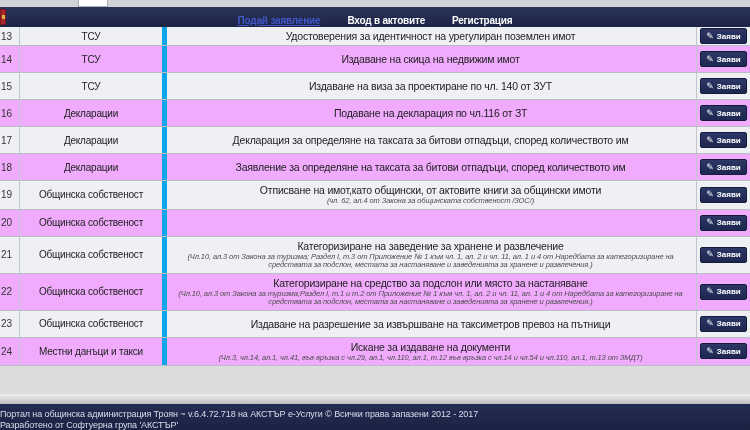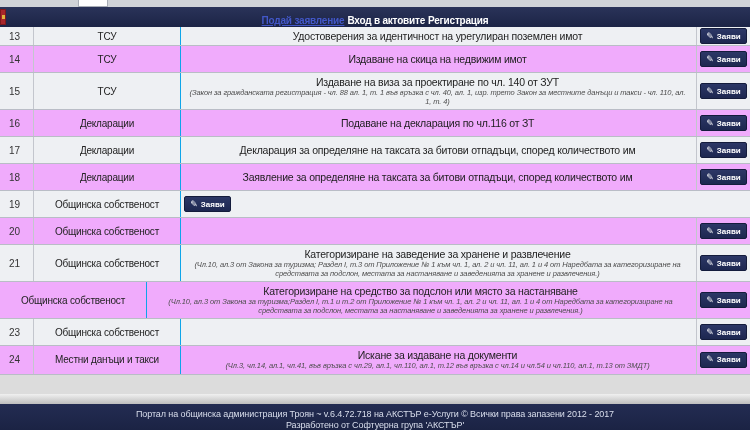--- a/index.html
+++ b/index.html
@@ -11,52 +11,52 @@
   }
   
   .top-strip{ position:absolute; top:0; left:0; width:750px; height:7px; background:#d0d3d8; }
   .top-strip-box{ position:absolute; left:78px; top:0; width:30px; height:7px; background:#ffffff; border:1px solid #a8adb6; border-top:none; }
 
   
   .header-bar{ position:absolute; top:7px; left:0; width:750px; height:20px;
     background:linear-gradient(#2a3359,#1c2446); z-index:5; }
   .logo-fragment{ position:absolute; left:0; top:2px; width:6px; height:16px; background:#a8262b; border:1px solid #7e181c; }
   .logo-gold{ position:absolute; left:1px; top:5px; width:3px; height:4px; background:#e0b33c; }
-  .nav{ position:absolute; left:0; bottom:1px; width:100%; display:flex; justify-content:center; gap:3px;
+  .nav{ position:absolute; left:0; bottom:1px; width:100%; display:flex; justify-content:center; gap:27px;
     font-size:10px; font-weight:bold; letter-spacing:-0.2px; }
   .nav-link{ color:#ffffff; text-decoration:none; cursor:pointer; }
   .nav-link.active{ color:#4257c8; text-decoration:underline; }
 
   
   .svc-table{ position:absolute; top:27px; left:0; width:750px; background:#eef0f3; }
   .row{ display:flex; align-items:stretch; min-height:27px; border-bottom:1px solid #b9bdc6; }
   .row.light{ background:#eef0f3; }
   .row.alt{ background:#f0abfc; }
   .row.clipped{ height:19px; min-height:19px; overflow:hidden; }
-  .c-num{ width:34px; flex:none; display:flex; align-items:center; padding-left:9px;
+  .c-num{ width:20px; flex:none; display:flex; align-items:center; padding-left:1px;
     font-size:10px; color:#333; border-right:1px solid #c3c6cd; }
   .c-cat{ width:147px; flex:none; display:flex; align-items:center; justify-content:center; text-align:center;
-    font-size:10px; color:#222; border-right:1px solid #0ea5e9; padding:2px 6px; letter-spacing:-0.2px; }
+    font-size:10px; color:#222; border-right:5px solid #0ea5e9; padding:2px 6px; letter-spacing:-0.2px; }
   .c-desc{ flex:1; display:flex; flex-direction:column; justify-content:center; padding:3px 8px 3px 6px;
     border-right:1px solid #c3c6cd;text-align:center; }
   .c-desc .title{ font-size:10.5px; color:#1d1d1d; line-height:12px; letter-spacing:-0.2px; }
   .c-desc .sub{ font-size:7.5px; font-style:italic; color:#4d4d4d; line-height:8.5px; margin-top:1px; letter-spacing:-0.1px; }
   .c-act{ width:53px; flex:none; display:flex; align-items:center; justify-content:center; }
   .apply-btn{ display:flex; align-items:center; gap:3px; height:16px; padding:0 5px;
     background:linear-gradient(#2c3766,#1d2750); border:1px solid #141c3c; border-radius:2px;
     color:#ffffff; font-size:8px; font-weight:bold; cursor:pointer; white-space:nowrap; }
   .apply-btn .pencil{ font-size:9px; line-height:9px; font-weight:normal; }
 
   
   .pre-footer-band{ position:absolute; left:0; top:394px; width:750px; height:11px;
     background:linear-gradient(#f0f0f0,#b9b9b9); }
 
   
   .footer-bar{ position:absolute; left:0; top:404px; width:750px; height:26px;
-    background:linear-gradient(#232c52,#1b2344); text-align:center; color:#d9deec;
+    background:linear-gradient(#232c52,#1b2344); text-align:left; color:#d9deec;
     font-size:9px; padding-top:5px; line-height:11px; letter-spacing:-0.1px; }
 </style>
 </head>
 <body>
 
 <div class="top-strip">
   <div class="top-strip-box"></div>
 </div>
 
 <div class="header-bar">
@@ -95,21 +95,20 @@
           <span class="pencil">✎</span>
           <span>Заяви</span>
         </button>
       </div>
     </div>
     <div class="row light">
       <div class="c-num">15</div>
       <div class="c-cat">ТСУ</div>
       <div class="c-desc">
         <div class="title">Издаване на виза за проектиране по чл. 140 от ЗУТ</div>
-        <div class="sub">(Закон за гражданската регистрация - чл. 88 ал. 1, т. 1 във връзка с чл. 40, ал. 1, изр. трето Закон за местните данъци и такси - чл. 110, ал. 1, т. 4)</div>
       </div>
       <div class="c-act">
         <button class="apply-btn">
           <span class="pencil">✎</span>
           <span>Заяви</span>
         </button>
       </div>
     </div>
     <div class="row alt">
       <div class="c-num">16</div>
@@ -146,20 +145,24 @@
       <div class="c-act">
         <button class="apply-btn">
           <span class="pencil">✎</span>
           <span>Заяви</span>
         </button>
       </div>
     </div>
     <div class="row light">
       <div class="c-num">19</div>
       <div class="c-cat">Общинска собственост</div>
+      <div class="c-desc">
+        <div class="title">Отписване на имот,като общински, от актовите книги за общински имоти</div>
+        <div class="sub">(чл. 62, ал.4 от Закона за общинската собственост /ЗОС/)</div>
+      </div>
       <div class="c-act">
         <button class="apply-btn">
           <span class="pencil">✎</span>
           <span>Заяви</span>
         </button>
       </div>
     </div>
     <div class="row alt">
       <div class="c-num">20</div>
       <div class="c-cat">Общинска собственост</div>
@@ -180,36 +183,38 @@
         <div class="sub">(Чл.10, ал.3 от Закона за туризма; Раздел I, т.3 от Приложение № 1 към чл. 1, ал. 2 и чл. 11, ал. 1 и 4 от Наредбата за категоризиране на средствата за подслон, местата за настаняване и заведенията за хранене и развлечения.)</div>
       </div>
       <div class="c-act">
         <button class="apply-btn">
           <span class="pencil">✎</span>
           <span>Заяви</span>
         </button>
       </div>
     </div>
     <div class="row alt">
+      <div class="c-num">22</div>
       <div class="c-cat">Общинска собственост</div>
       <div class="c-desc">
         <div class="title">Категоризиране на средство за подслон или място за настаняване</div>
         <div class="sub">(Чл.10, ал.3 от Закона за туризма;Раздел I, т.1 и т.2 от Приложение № 1 към чл. 1, ал. 2 и чл. 11, ал. 1 и 4 от Наредбата за категоризиране на средствата за подслон, местата за настаняване и заведенията за хранене и развлечения.)</div>
       </div>
       <div class="c-act">
         <button class="apply-btn">
           <span class="pencil">✎</span>
           <span>Заяви</span>
         </button>
       </div>
     </div>
     <div class="row light">
       <div class="c-num">23</div>
       <div class="c-cat">Общинска собственост</div>
       <div class="c-desc">
+        <div class="title">Издаване на разрешение за извършване на таксиметров превоз на пътници</div>
       </div>
       <div class="c-act">
         <button class="apply-btn">
           <span class="pencil">✎</span>
           <span>Заяви</span>
         </button>
       </div>
     </div>
     <div class="row alt">
       <div class="c-num">24</div>

